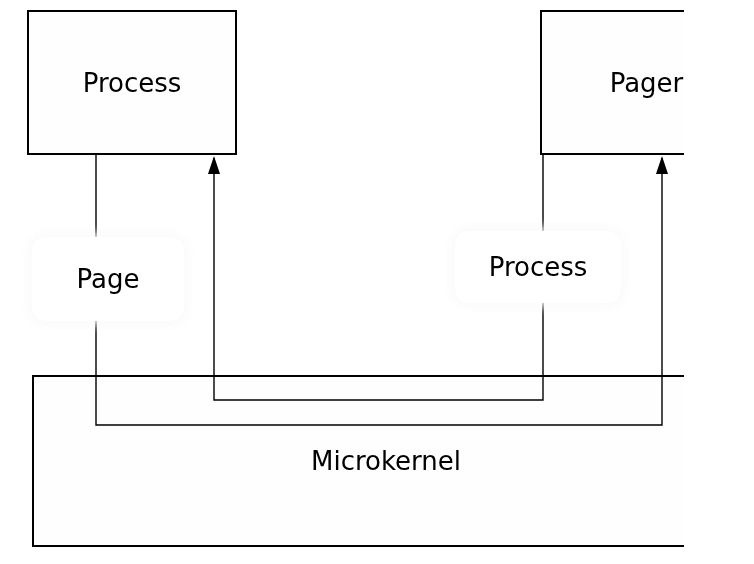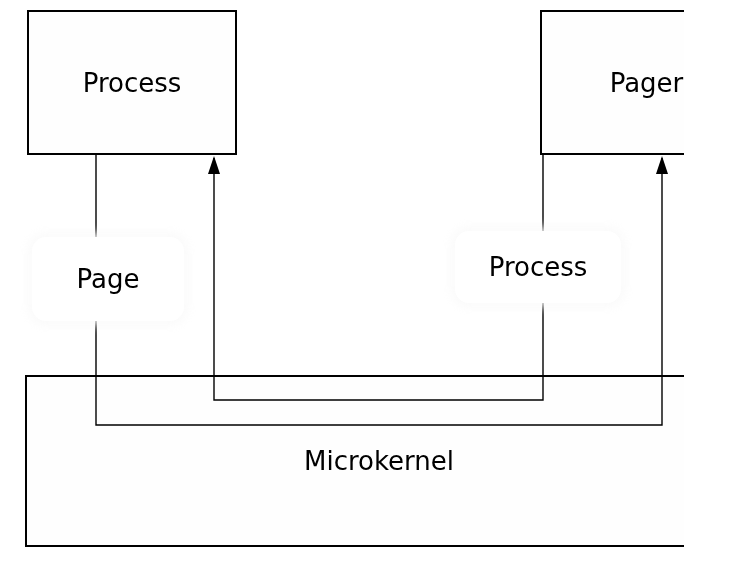--- a/index.html
+++ b/index.html
@@ -26,21 +26,21 @@
     justify-content: center;
   }
   .node-label {
     font-size: 26px;
     line-height: 30px;
     color: #000000;
     white-space: nowrap;
   }
   #process-node { left: 27px; top: 10px; width: 210px; height: 145px; }
   #pager-node   { left: 540px; top: 10px; width: 213px; height: 145px; }
-  #microkernel-node { left: 25px; top: 375px; width: 708px; height: 172px; align-items: center; }
+  #microkernel-node { left: 32px; top: 375px; width: 708px; height: 172px; align-items: center; }
 
   #edge-layer {
     position: absolute;
     left: 0; top: 0;
     width: 754px;
     height: 564px;
     pointer-events: none;
   }
   .edge-label {
     position: absolute;

